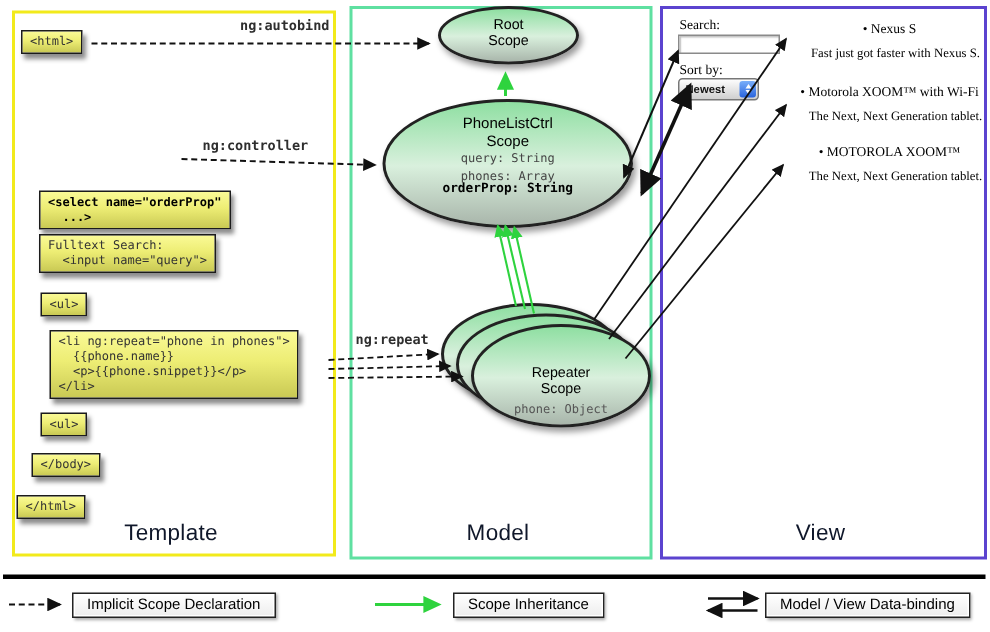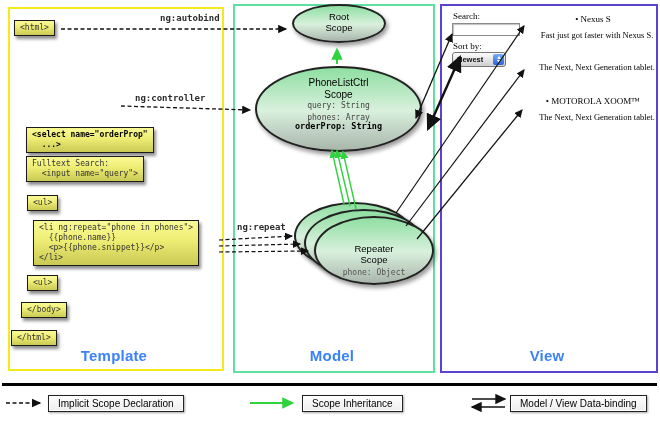--- a/index.html
+++ b/index.html
@@ -3,21 +3,21 @@
 <meta charset="utf-8">
 <style>
   html,body{margin:0;padding:0;background:#fff;}
   #stage{position:relative;width:660px;height:421px;background:#fff;overflow:hidden;
          font-family:"Liberation Sans",sans-serif;}
   
   .col{position:absolute;background:#fff;z-index:1;}
   .col-template{left:8px;top:7px;width:212px;height:360px;border:2px solid var(--template-border,#f2ea1b);}
   .col-model{left:233px;top:4px;width:198px;height:365px;border:2px solid var(--model-border,#5fe0a1);}
   .col-view{left:440px;top:4px;width:214px;height:365px;border:2px solid var(--view-border,#5b43cf);}
-  .col-label{position:absolute;z-index:2;text-align:center;font-size:15px;color:#3b82f6;letter-spacing:.2px;font-weight:bold;}
+  .col-label{position:absolute;z-index:2;text-align:center;font-size:15px;color:#0f172a;letter-spacing:.2px;}
   
   .ybox{position:absolute;z-index:3;display:inline-block;
         background:linear-gradient(180deg,var(--box-yellow-top,#fafa96) 0%,#eded74 45%,var(--box-yellow-bottom,#c9c954) 100%);
         border:1.5px solid #1b1b1b;box-shadow:2px 3px 3px rgba(0,0,0,.45);
         padding:2px 5px;font-family:"DejaVu Sans Mono",monospace;font-size:8px;line-height:10px;
         color:#333;white-space:pre;}
   .ybox.bold{font-weight:bold;color:#000;}
   
   .ellipse{position:absolute;z-index:3;border:2px solid #222;border-radius:50%;
            background:linear-gradient(180deg,var(--ellipse-top,#8fdfa2) 0%,#d9f0dd 52%,var(--ellipse-bottom,#a9b6ab) 100%);
@@ -115,20 +115,21 @@
         <i class="up"></i>
         <i class="dn"></i>
       </span>
   </div>
 
   <div class="v-item" style="top:14px;">
     <div class="v-title">Nexus S</div>
     <div class="v-desc">Fast just got faster with Nexus S.</div>
   </div>
   <div class="v-item" style="top:56px;">
+    <div class="v-title">Motorola XOOM™ with Wi-Fi</div>
     <div class="v-desc">The Next, Next Generation tablet.</div>
   </div>
   <div class="v-item" style="top:96px;">
     <div class="v-title">MOTOROLA XOOM™</div>
     <div class="v-desc">The Next, Next Generation tablet.</div>
   </div>
 
   <div class="legend-sep"></div>
   <div class="lgbox" style="left:48px;">Implicit Scope Declaration</div>
   <div class="lgbox" style="left:302px;">Scope Inheritance</div>

